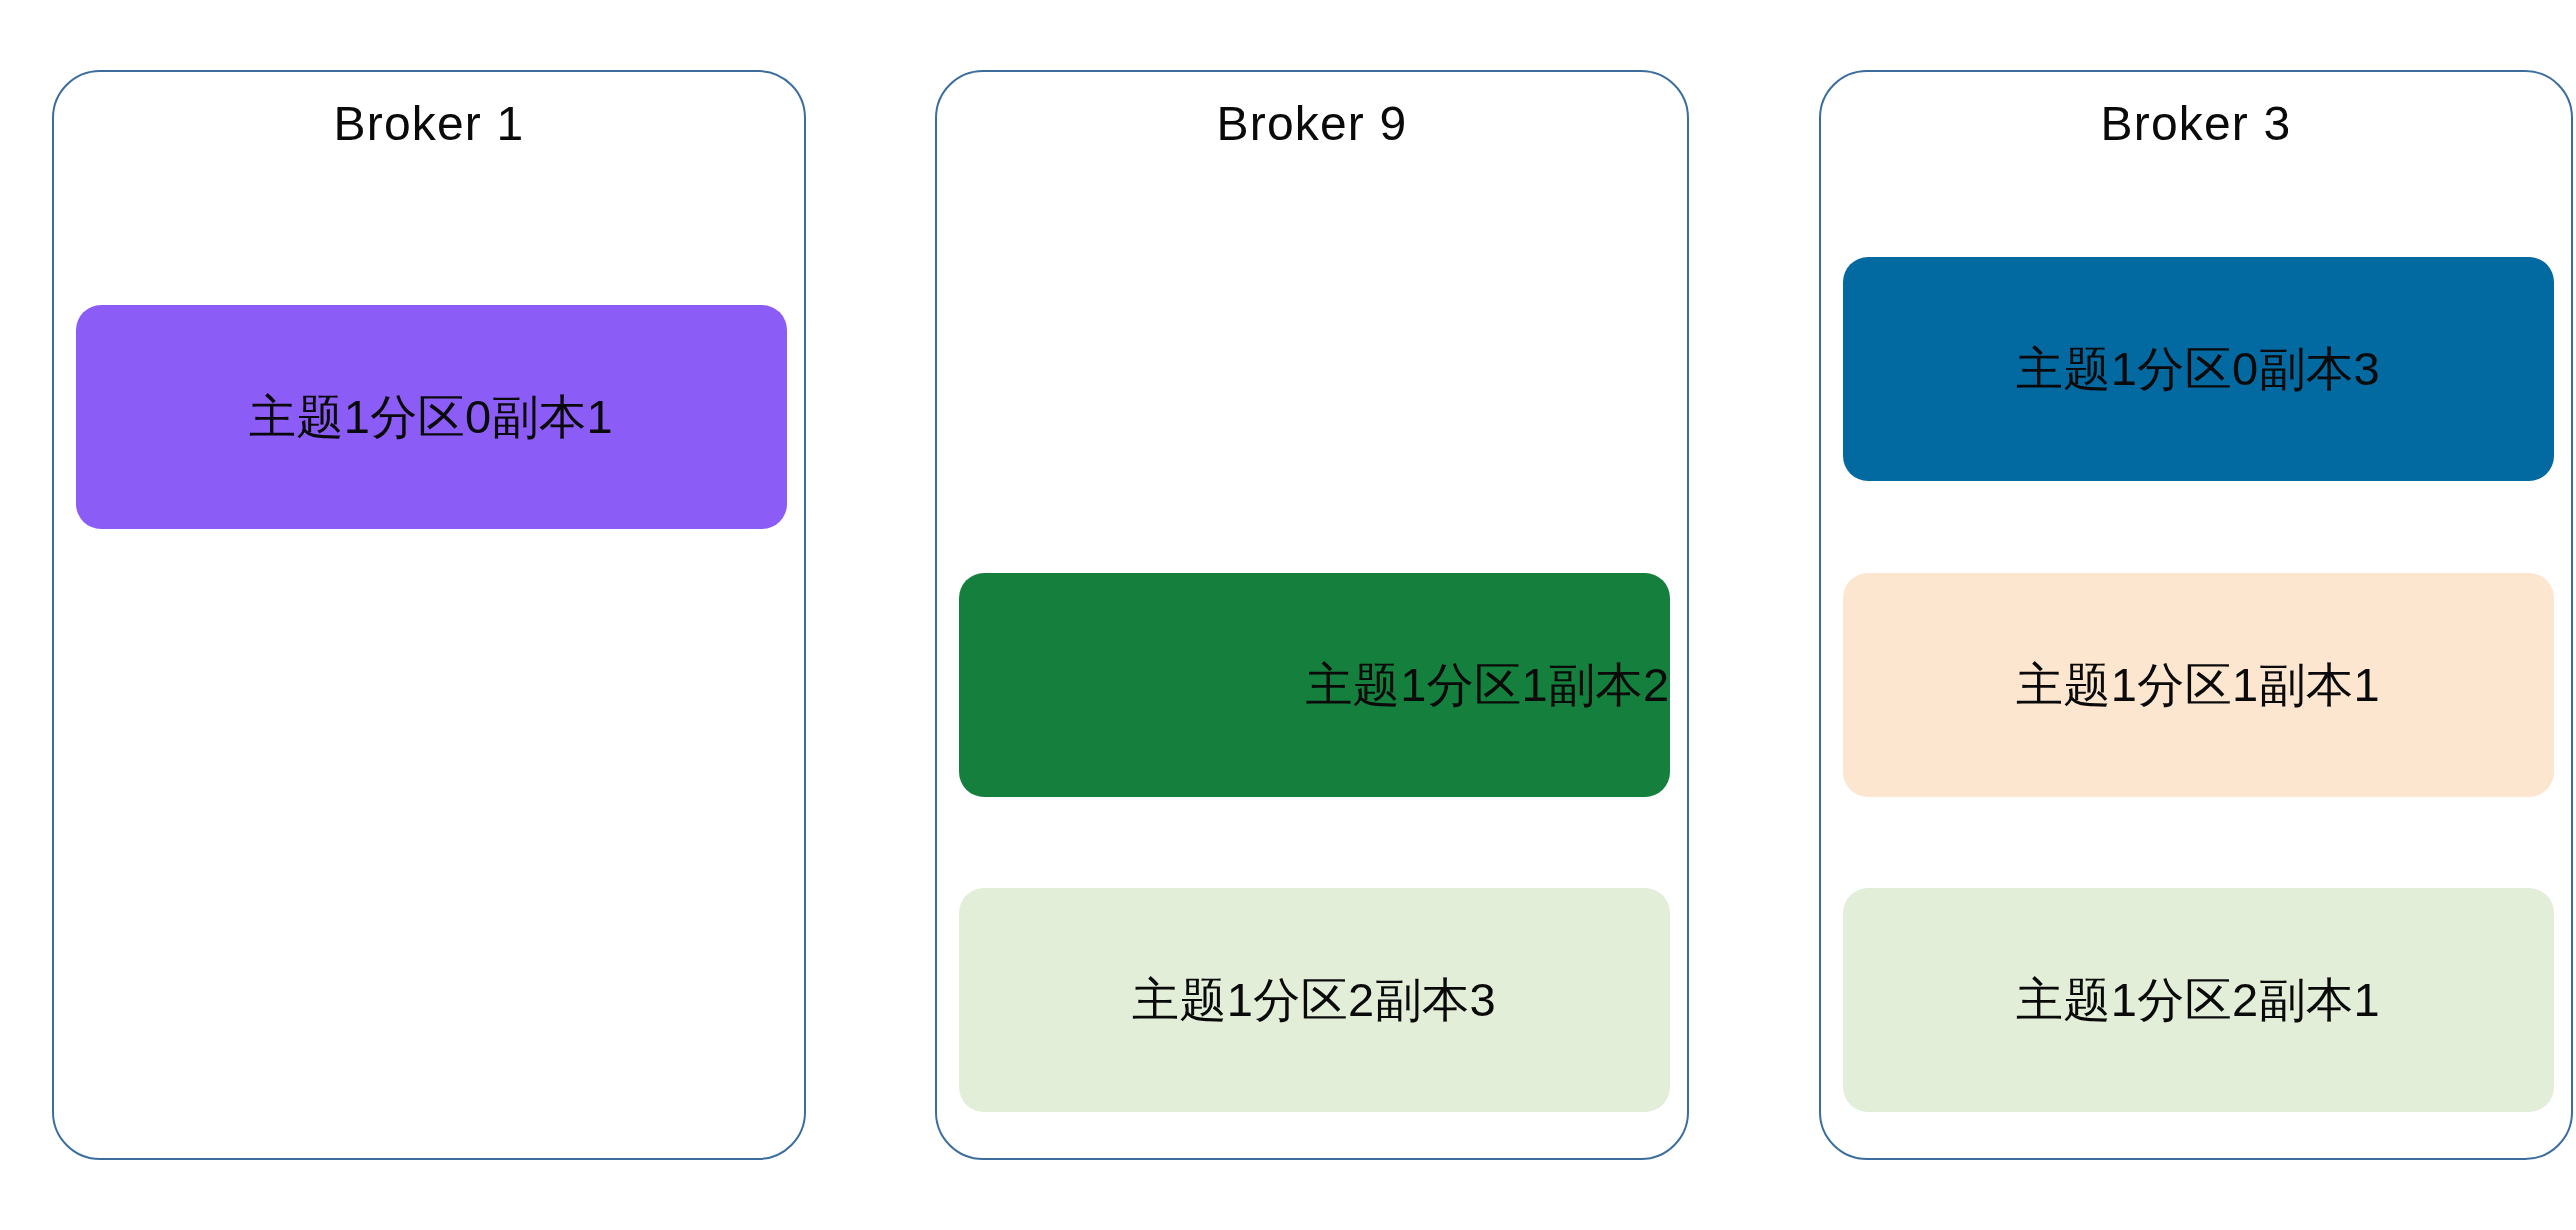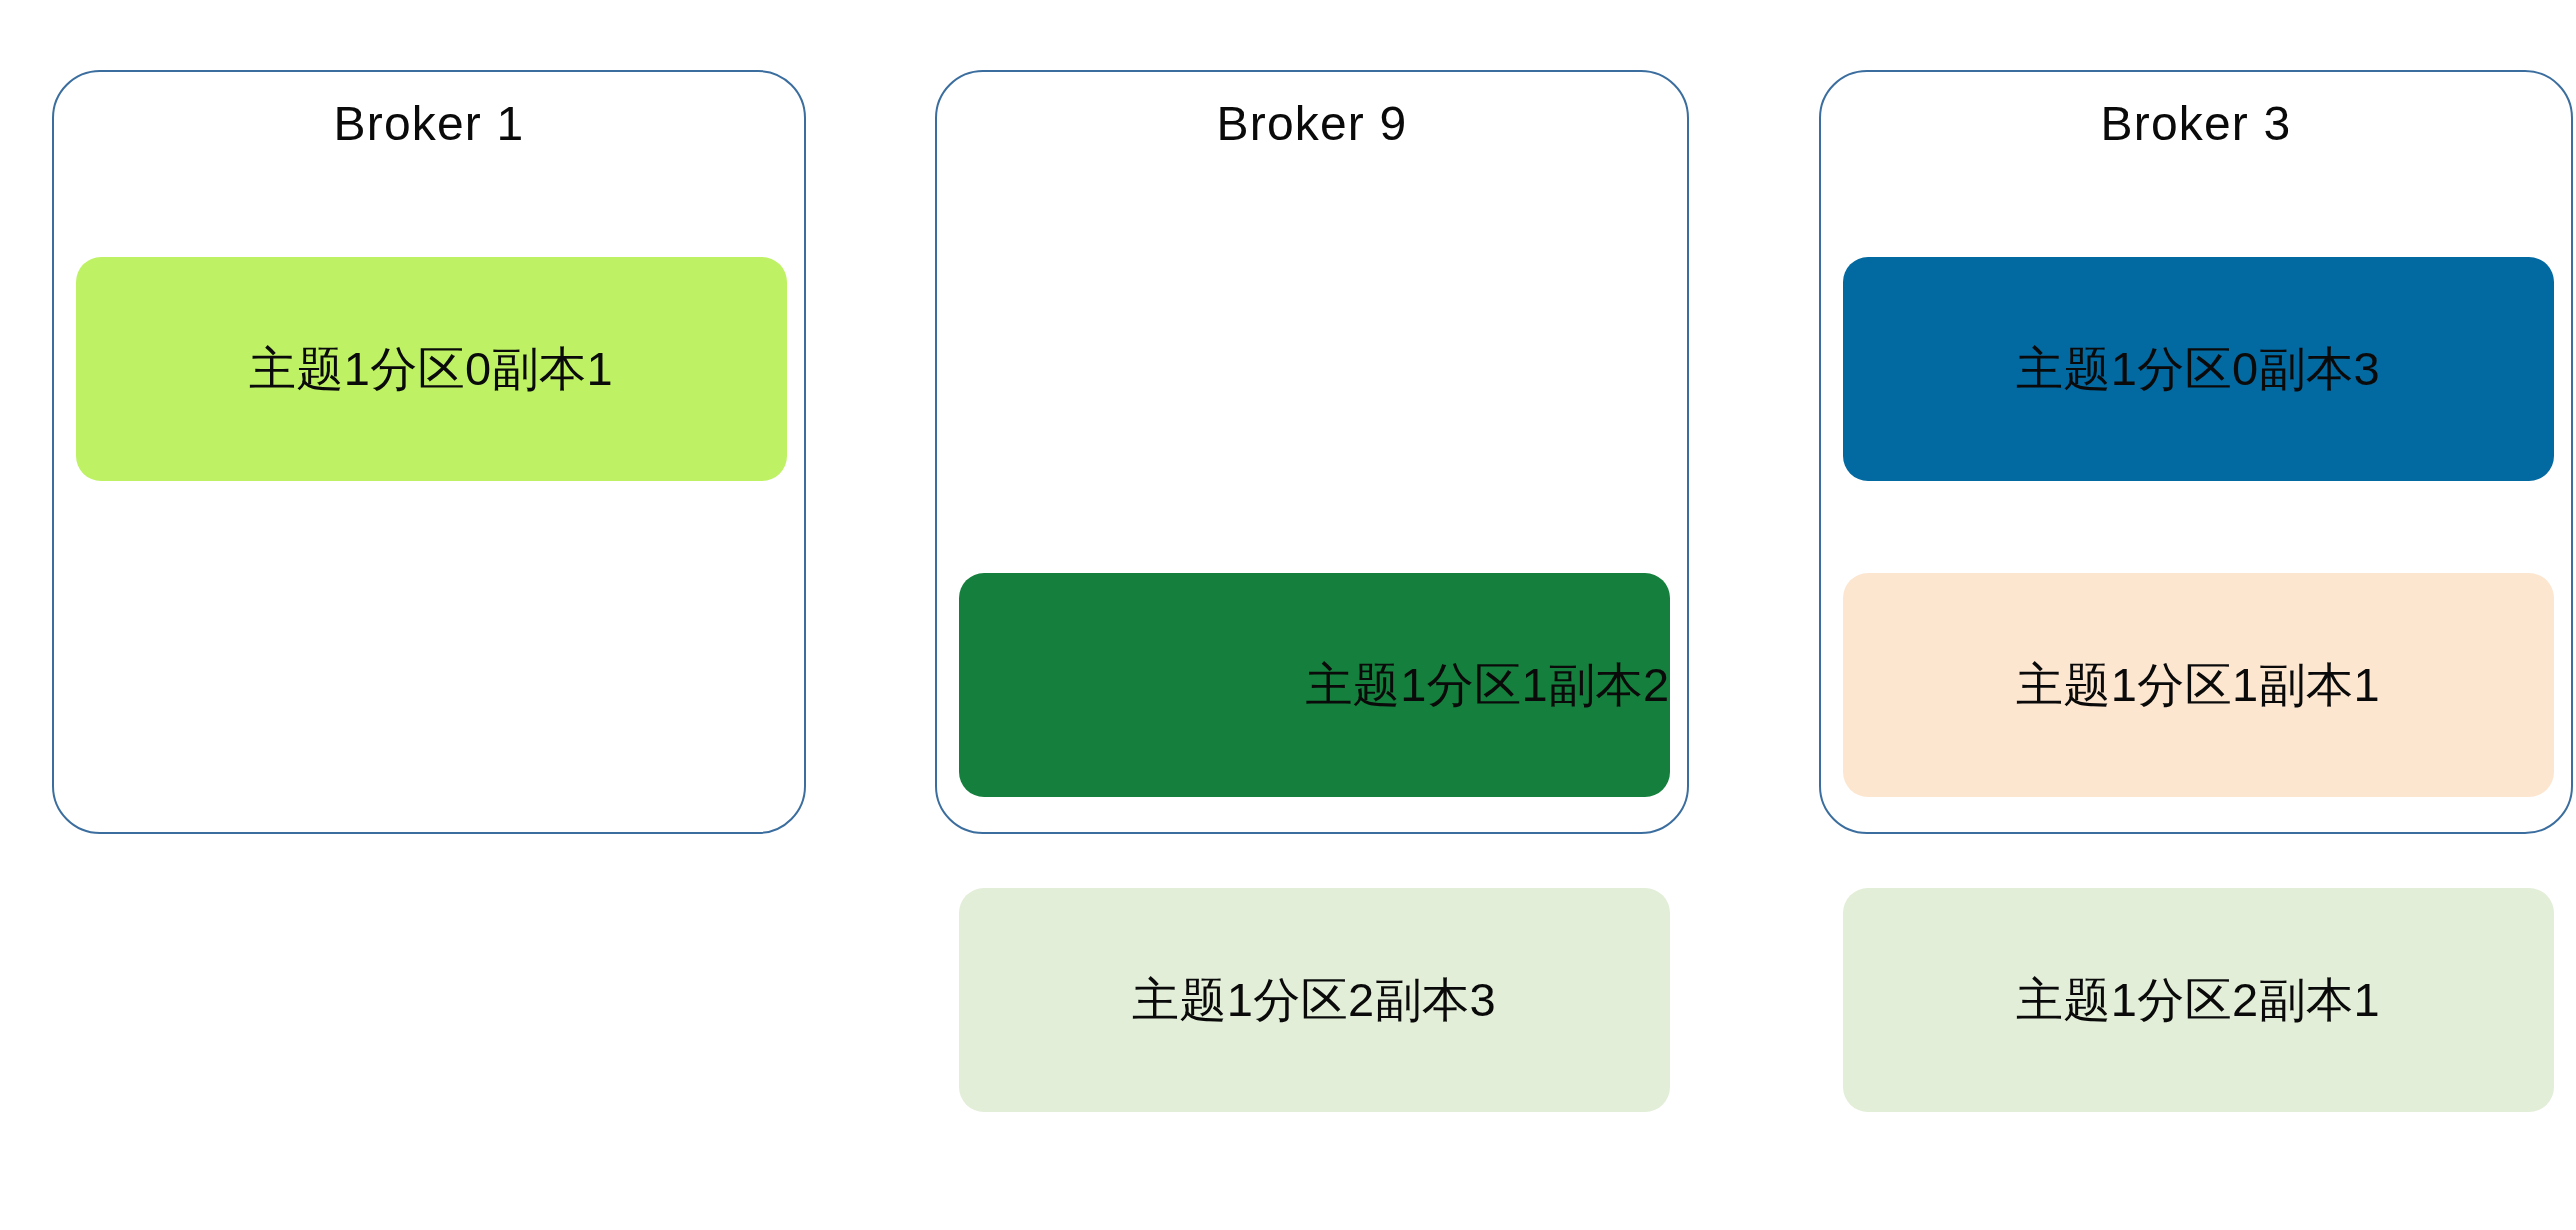--- a/index.html
+++ b/index.html
@@ -27,21 +27,21 @@
     left: 0;
     top: 0;
     width: 2576px;
     height: 1230px;
   }
 
   .broker-card {
     position: absolute;
     top: 70px;
     width: 754px;
-    height: 764px;
+    height: 1090px;
     box-sizing: border-box;
     background: #ffffff;
     border: 2.2px solid #3b6e9e;
     border-radius: 48px;
   }
 
   .broker-card.b1 { left: 52px; }
   .broker-card.b2 { left: 935px; }
   .broker-card.b3 { left: 1819px; }
 
@@ -85,21 +85,21 @@
 </style>
 </head>
 <body>
 
 <div id="diagram-root" style="background: rgb(255, 255, 255);">
   <div class="broker-row">
 
     <div class="broker-card b1" style="border-color: rgb(59, 110, 158); background: rgb(255, 255, 255);">
       <div class="broker-title" style="color: rgb(10, 10, 10);">Broker 1</div>
 
-      <div class="replica-box slot0" style="background: #bef264;">
+      <div class="replica-box slot0" style="background: #8b5cf6; margin-top: 48px;">
         <span class="replica-label" style="color: rgb(10, 10, 10);">主题1分区0副本1</span>
       </div>
 
 
     </div>
 
     <div class="broker-card b2" style="border-color: rgb(59, 110, 158); background: rgb(255, 255, 255);">
       <div class="broker-title" style="color: rgb(10, 10, 10);">Broker 9</div>
 
 

